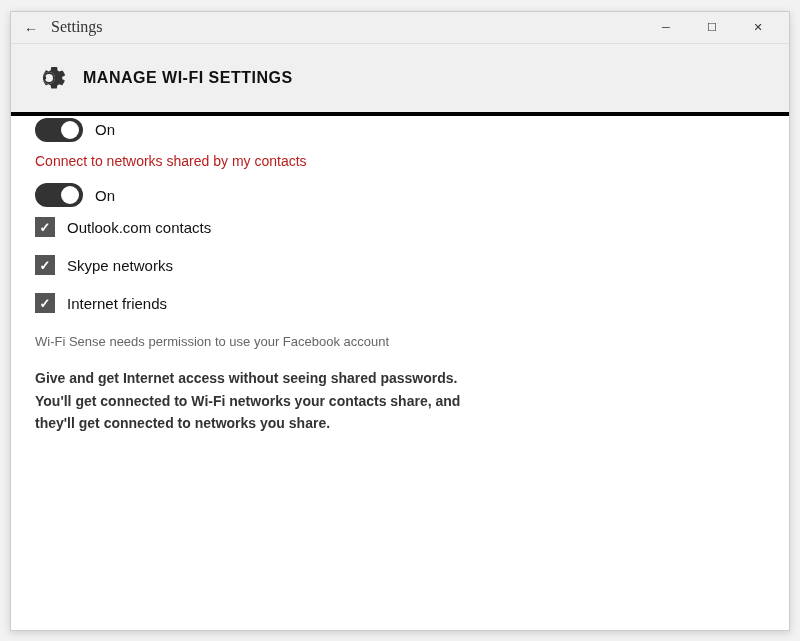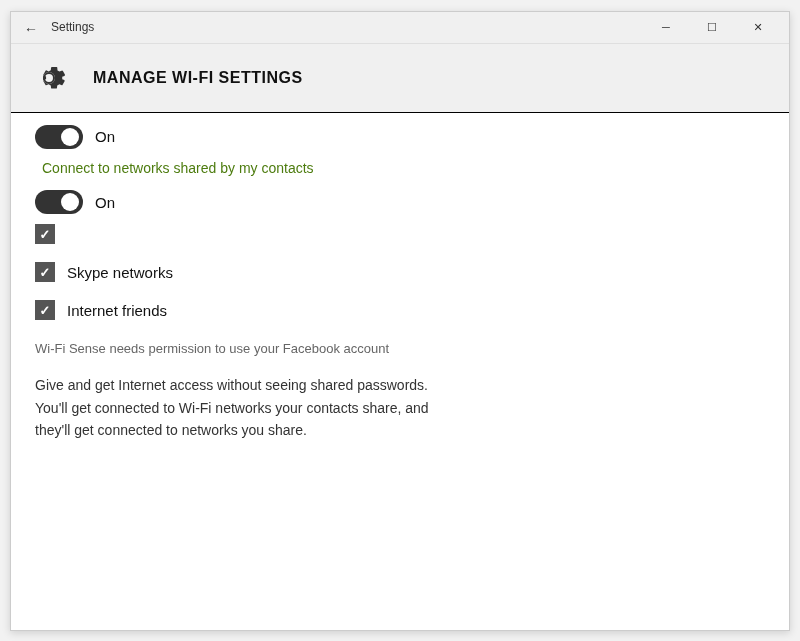--- a/index.html
+++ b/index.html
@@ -45,23 +45,24 @@
       display: flex;
       align-items: center;
       justify-content: center;
       cursor: pointer;
       color: #333;
       font-size: 14px;
       margin-right: 8px;
     }
 
     .titlebar-title {
-      font-size: 12px;
+      font-size: 16px;
       color: #333;
       flex: 1;
+      font-family: Liberation Serif, serif;
     }
 
     .titlebar-controls {
       display: flex;
       gap: 0;
     }
 
     .titlebar-btn {
       width: 46px;
       height: 32px;
@@ -73,41 +74,41 @@
       color: #333;
       background: transparent;
       border: none;
     }
 
     .header {
       background: #f0f0f0;
       padding: 16px 20px;
       display: flex;
       align-items: center;
-      gap: 26px;
-      border-bottom: 1px solid #000000;
+      gap: 16px;
+      border-bottom: 4px solid #000000;
       flex-shrink: 0;
     }
 
     .gear-icon {
       width: 36px;
       height: 36px;
       flex-shrink: 0;
     }
 
     .header-title {
       font-size: 16px;
       font-weight: 700;
       color: #111;
       letter-spacing: 0.5px;
     }
 
     .content {
       flex: 1;
-      padding: 12px 24px;
+      padding: 2px 24px;
       overflow-y: auto;
       background: #ffffff;
     }
 
     .toggle-row {
       display: flex;
       align-items: center;
       gap: 12px;
       margin-bottom: 10px;
     }
@@ -137,22 +138,22 @@
       background: #ffffff;
     }
 
     .toggle-label {
       font-size: 15px;
       color: #111;
     }
 
     .section-text {
       font-size: 14px;
-      color: #4d7c0f;
-      margin: 10px 0 12px 7px;
+      color: #b91c1c;
+      margin: 10px 0 12px 0;
       line-height: 1.4;
     }
 
     .checkbox-row {
       display: flex;
       align-items: center;
       gap: 12px;
       margin-bottom: 18px;
       cursor: pointer;
     }
@@ -237,36 +238,37 @@
         <div class="toggle-thumb"></div>
       </div>
       <span class="toggle-label">On</span>
     </div>
 
 
     <div class="checkbox-row">
       <div class="checkbox">
         <span class="checkmark">✓</span>
       </div>
+      <span class="checkbox-label">Outlook.com contacts</span>
     </div>
 
     <div class="checkbox-row">
       <div class="checkbox">
         <span class="checkmark">✓</span>
       </div>
       <span class="checkbox-label">Skype networks</span>
     </div>
 
     <div class="checkbox-row">
       <div class="checkbox">
         <span class="checkmark">✓</span>
       </div>
       <span class="checkbox-label">Internet friends</span>
     </div>
 
     <p class="info-text">Wi-Fi Sense needs permission to use your Facebook account</p>
 
-    <p class="description-text" style="white-space: pre-line;">Give and get Internet access without seeing shared passwords.
+    <p class="description-text" style="white-space: pre-line; font-weight: bold;">Give and get Internet access without seeing shared passwords.
 You'll get connected to Wi-Fi networks your contacts share, and
 they'll get connected to networks you share.</p>
 
   </div>
 </div>
 
 </body></html>

